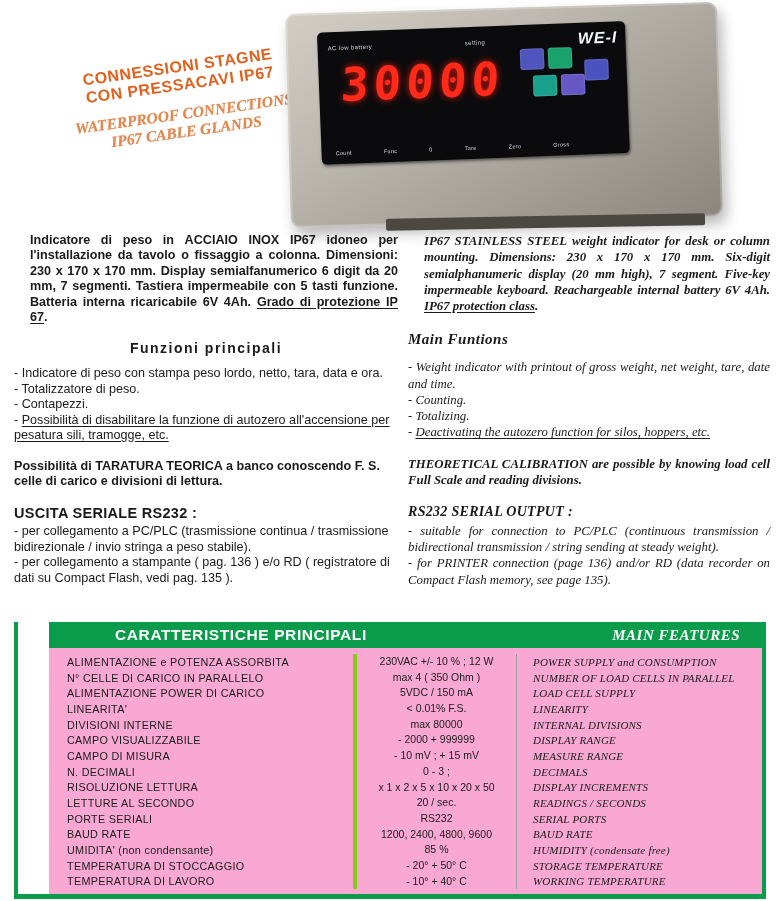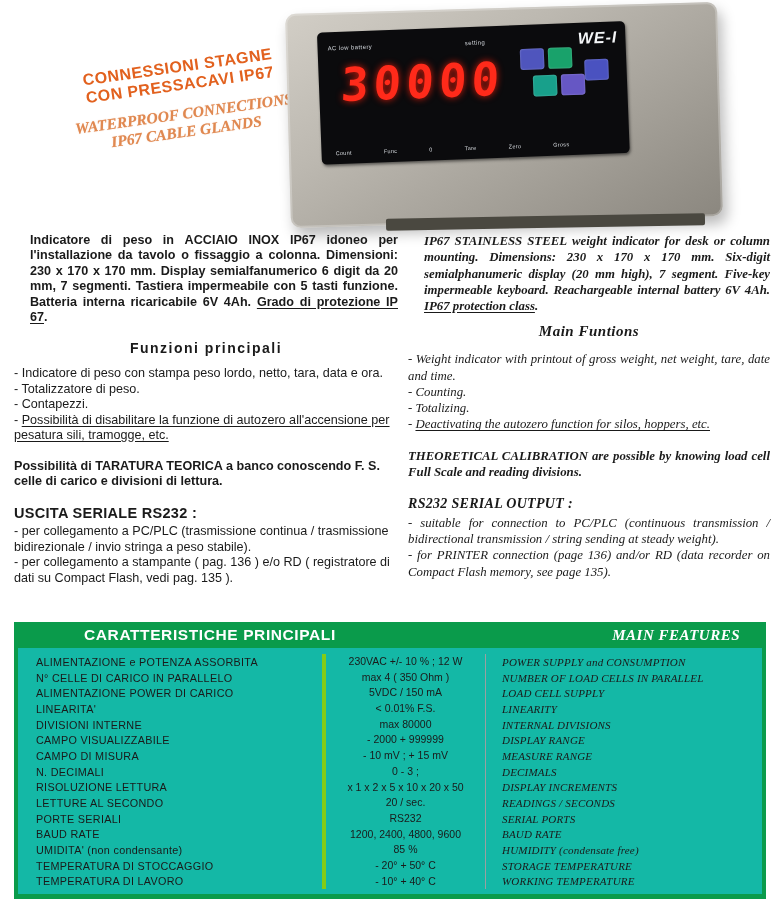--- a/index.html
+++ b/index.html
@@ -42,38 +42,38 @@
 
   
   .cols{position:absolute;left:14px;top:233px;width:756px;display:flex;gap:10px;}
   .colL{width:384px;font-size:12.6px;line-height:1.23;}
   .colR{width:362px;font-family:"Liberation Serif",serif;font-style:italic;
         font-size:12.8px;line-height:1.27;text-align:justify;}
   .colL p,.colR p{margin:0 0 5px 16px;font-weight:bold;}
   .just{text-align:justify;}
   .colL .heading{text-align:center;font-weight:bold;font-size:14px;letter-spacing:1.5px;
                  margin:14px 0 9px 0;}
-  .colR .heading{text-align:center;font-weight:bold;font-size:15px;letter-spacing:.5px;
-                 margin:8px 0 10px 0;}
+  .colR .heading{text-align:left;font-weight:bold;font-size:15px;letter-spacing:.5px;
+                 margin:16px 0 10px 0;}
   .bullets div{margin:0;}
   .boldblock{font-weight:bold;margin-top:15px;}
   .serialhead{font-weight:bold;font-size:14.5px;margin:15px 0 2px 0;letter-spacing:.3px;}
   .colR .serialhead{font-size:14px;}
   u{text-underline-offset:2px;}
 
   
   .ftable{position:absolute;left:14px;top:622px;width:752px;
           border-left:4px solid #0a9b4b;border-right:4px solid #0a9b4b;
-          border-bottom:5px solid #0a9b4b;box-sizing:border-box;}
+          border-bottom:5px solid #0a9b4b;box-sizing:border-box;padding-left:31px;}
   .thead{height:26px;background:#0a9b4b;display:flex;align-items:center;
          justify-content:space-between;padding:0 22px 0 66px;}
   .thead .t-it{color:#fff;font-weight:bold;font-size:15.5px;letter-spacing:.6px;}
   .thead .t-en{color:#fff;font-family:"Liberation Serif",serif;font-style:italic;
                font-weight:bold;font-size:15px;letter-spacing:.5px;}
-  .tbody{background:#14b8a6;padding:6px 0 5px 0;}
+  .tbody{background:#f9a8d4;padding:6px 0 5px 0;}
   .trow{display:grid;grid-template-columns:304px 164px 1fr;height:15.7px;align-items:center;}
   .tcell{white-space:nowrap;overflow:hidden;}
   .c0{padding-left:18px;font-size:10.8px;letter-spacing:.3px;}
   .c1{text-align:center;font-size:10.5px;border-left:4px solid #84cc16;border-right:1px solid #9aa0a0;height:100%;line-height:15.7px;}
   .c2{padding-left:16px;font-family:"Liberation Serif",serif;font-style:italic;font-size:11px;letter-spacing:.2px;}
 </style>
 </head>
 <body>
 
 <div id="page">

